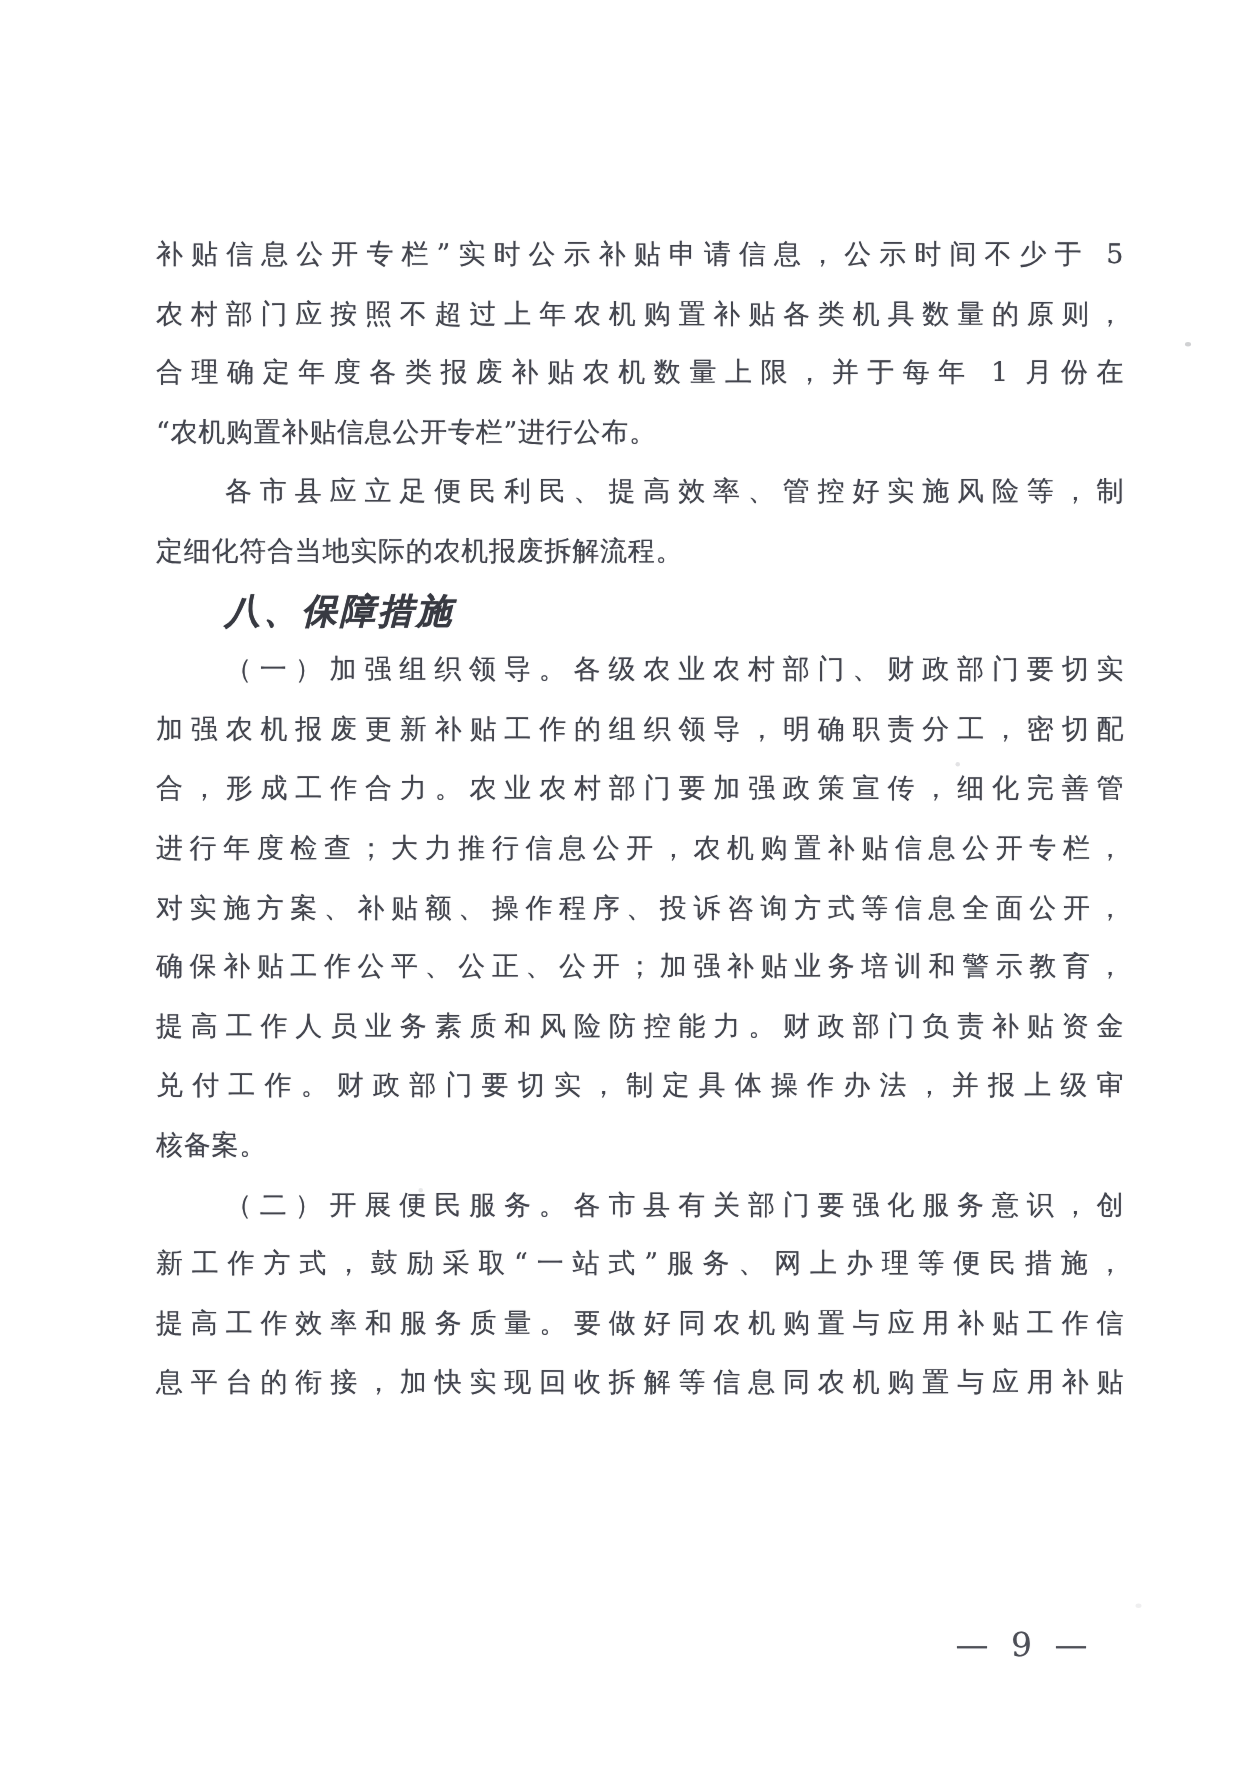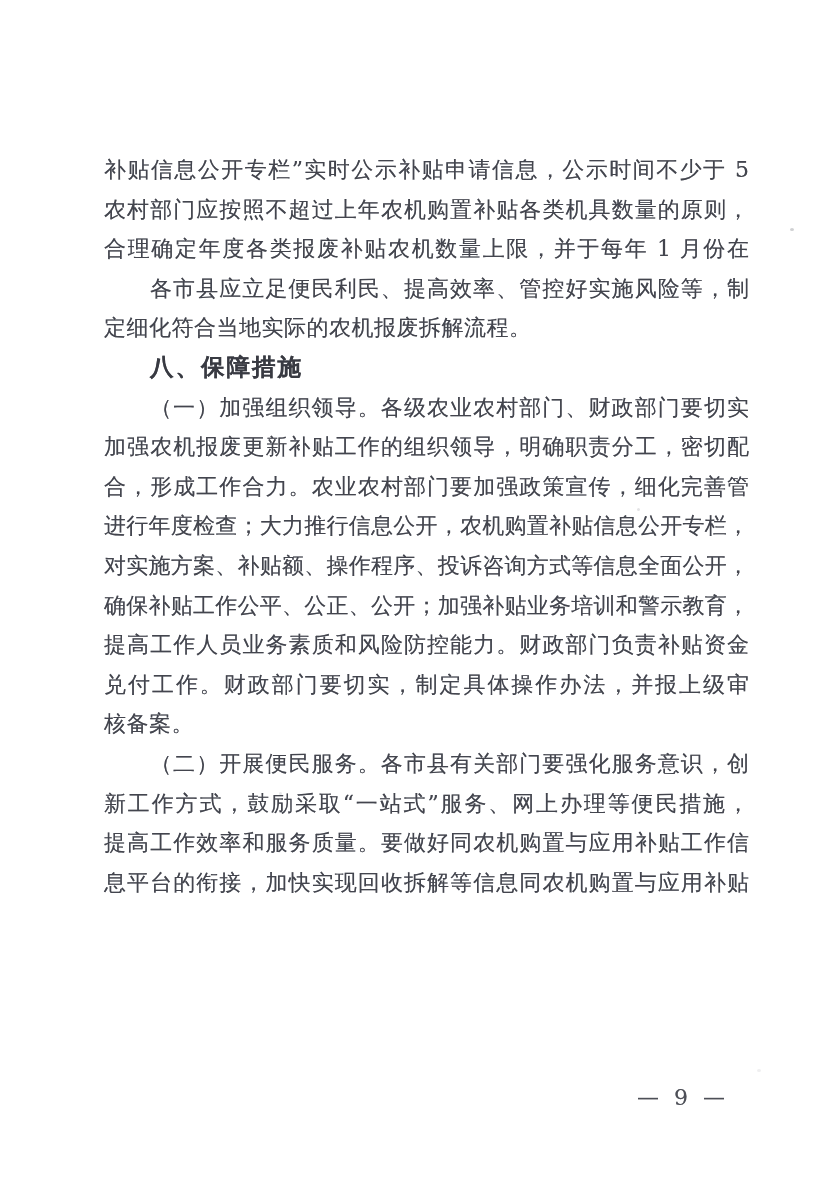--- a/index.html
+++ b/index.html
@@ -15,21 +15,21 @@
     overflow: hidden;
     font-family: "DejaVu Serif", "Liberation Serif", serif;
   }
   .text-block {
     position: absolute;
     left: 104px;
     top: 150px;
     width: 645px;
   }
   .line {
-    font-size: 22px;
+    font-size: 18px;
     line-height: 39.6px;
     height: 39.6px;
     color: #43454e;
     white-space: nowrap;
     text-shadow: 0 0 0.6px rgba(70, 72, 82, 0.55);
     letter-spacing: 0.5px;
   }
   .line.fill {
     white-space: normal;
     text-align: justify;
@@ -39,20 +39,21 @@
   .line.indent {
     padding-left: 46px;
   }
   .line.heading {
     font-family: "DejaVu Sans", "Liberation Sans", sans-serif;
     font-weight: bold;
     color: #383a42;
     font-size: 23.5px;
     letter-spacing: 2px;
     text-shadow: 0 0 0.5px rgba(50, 52, 60, 0.8);
+    font-style: italic;
   }
   .footer {
     position: absolute;
     top: 1085px;
     right: 106px;
     font-size: 22px;
     color: #4d4f57;
     letter-spacing: 4px;
     text-shadow: 0 0 0.5px rgba(80, 82, 90, 0.5);
   }
@@ -70,20 +71,21 @@
 </head>
 <body>
 
 <div class="page">
 
   <div class="text-block">
     <div>
         <div class="line fill">补贴信息公开专栏”实时公示补贴申请信息，公示时间不少于 5</div>
         <div class="line fill">农村部门应按照不超过上年农机购置补贴各类机具数量的原则，</div>
         <div class="line fill">合理确定年度各类报废补贴农机数量上限，并于每年 1 月份在</div>
+        <div class="line">“农机购置补贴信息公开专栏”进行公布。</div>
         <div class="line fill indent">各市县应立足便民利民、提高效率、管控好实施风险等，制</div>
         <div class="line">定细化符合当地实际的农机报废拆解流程。</div>
         <div class="line indent heading">八、保障措施</div>
         <div class="line fill indent">（一）加强组织领导。各级农业农村部门、财政部门要切实</div>
         <div class="line fill">加强农机报废更新补贴工作的组织领导，明确职责分工，密切配</div>
         <div class="line fill">合，形成工作合力。农业农村部门要加强政策宣传，细化完善管</div>
         <div class="line fill">进行年度检查；大力推行信息公开，农机购置补贴信息公开专栏，</div>
         <div class="line fill">对实施方案、补贴额、操作程序、投诉咨询方式等信息全面公开，</div>
         <div class="line fill">确保补贴工作公平、公正、公开；加强补贴业务培训和警示教育，</div>
         <div class="line fill">提高工作人员业务素质和风险防控能力。财政部门负责补贴资金</div>

